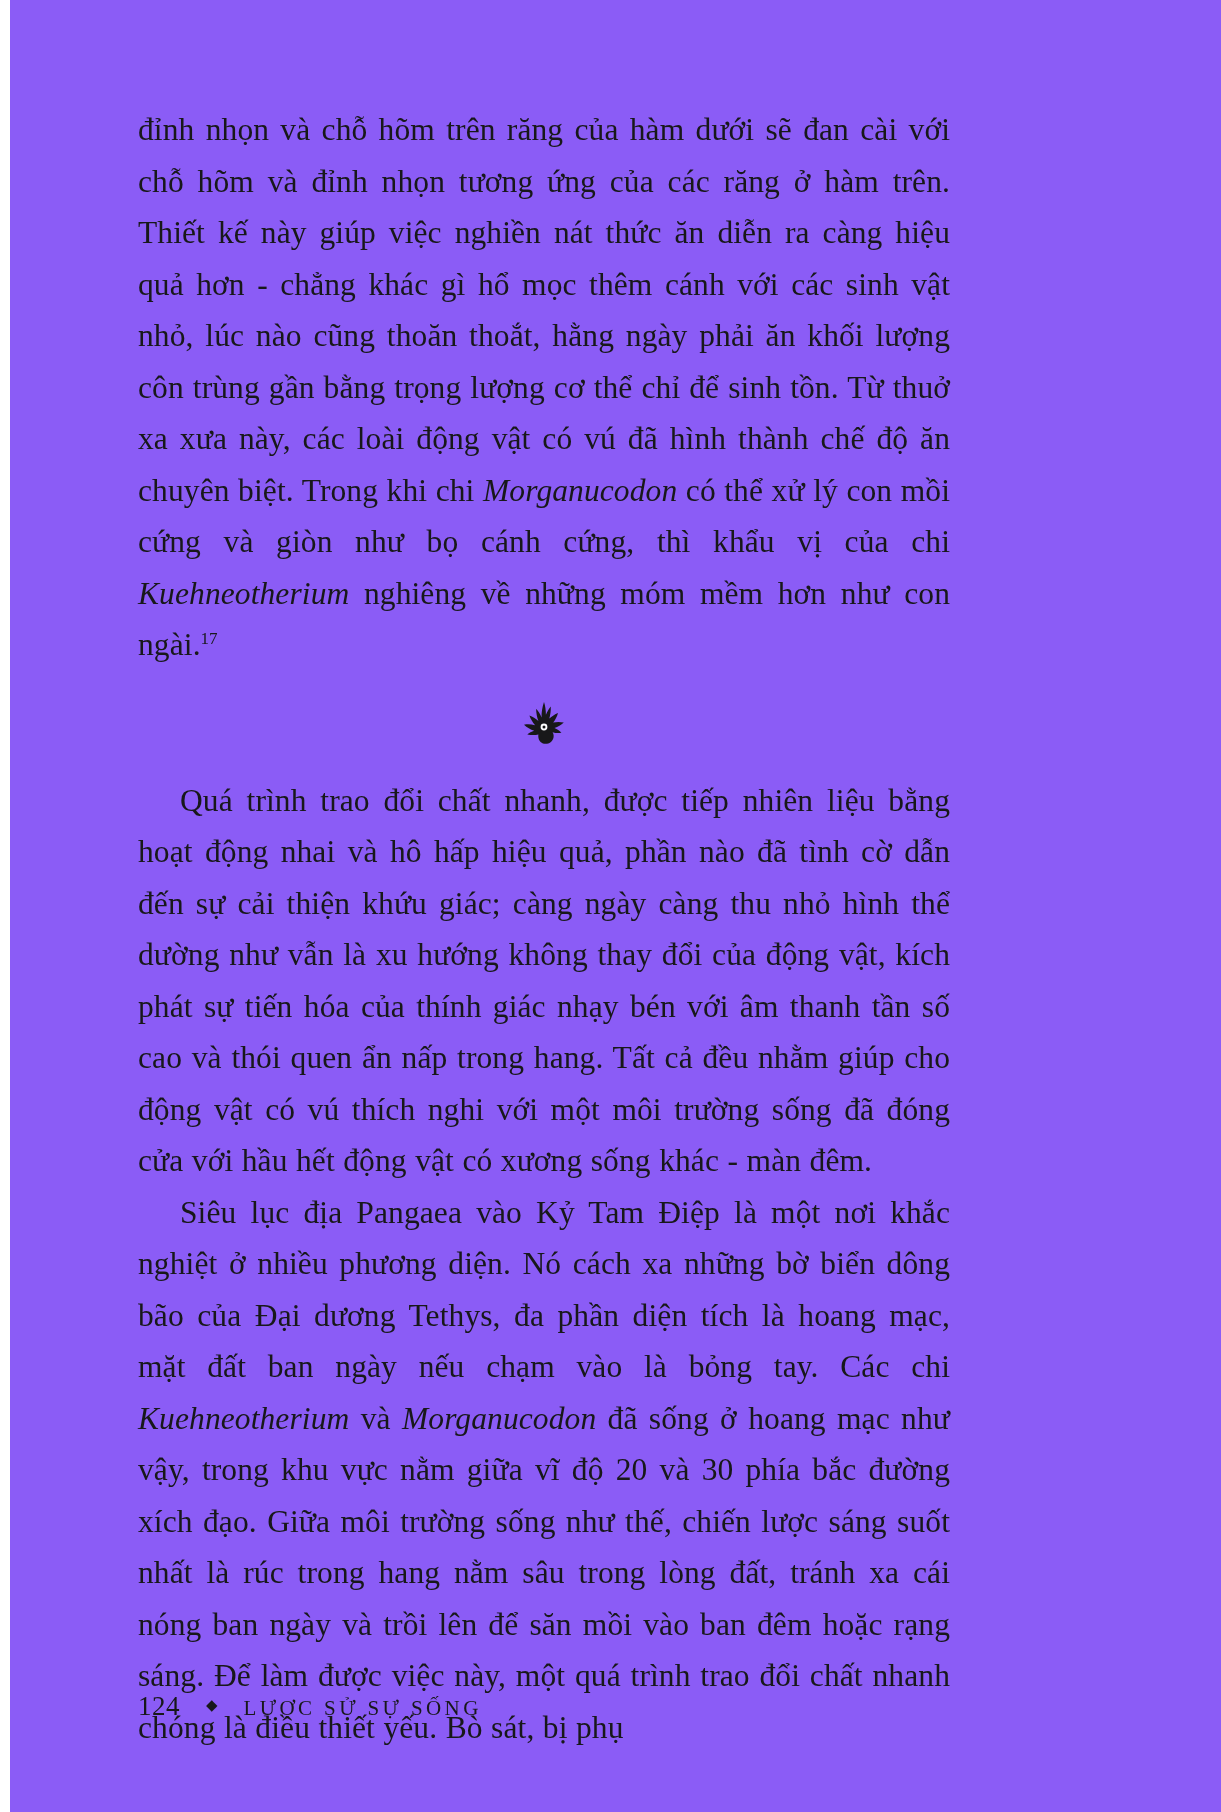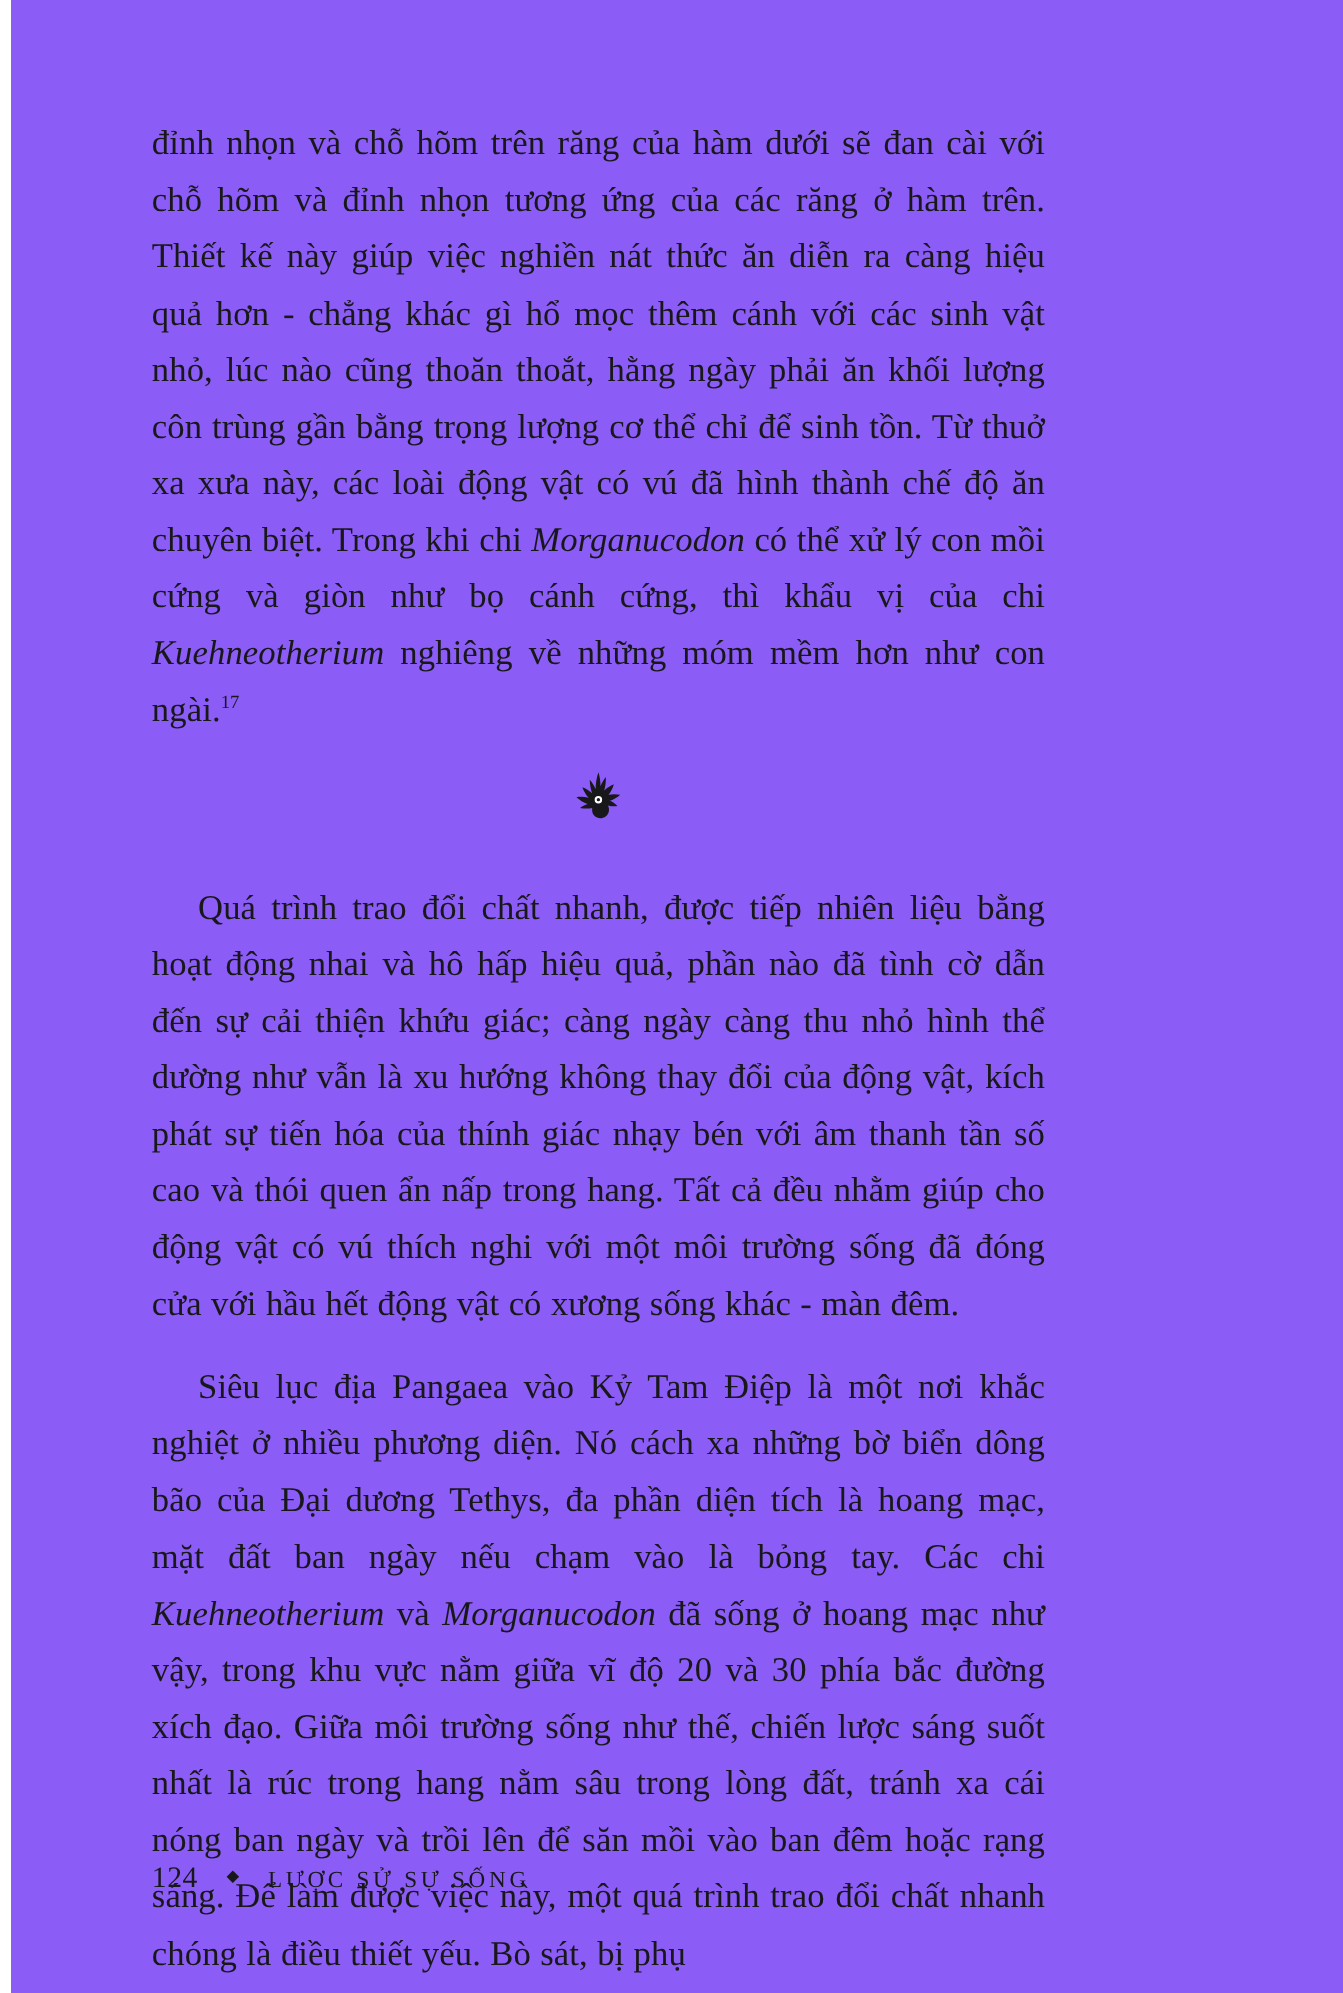--- a/index.html
+++ b/index.html
@@ -38,21 +38,20 @@
     line-height: 51.5px;
     text-align: justify;
     text-justify: inter-word;
     letter-spacing: 0.1px;
     word-spacing: 0.5px;
     hyphens: none;
   }
 
   p.indent {
     text-indent: 42px;
-    margin-top: 24px;
   }
 
   .italic-genus {
     font-style: italic;
   }
 
   sup.footnote-marker {
     font-size: 17px;
     vertical-align: super;
     line-height: 0;

